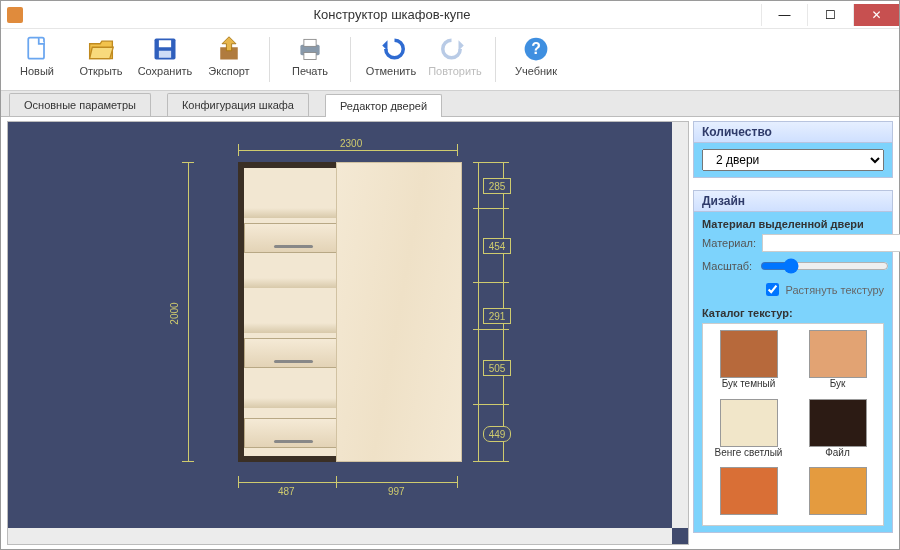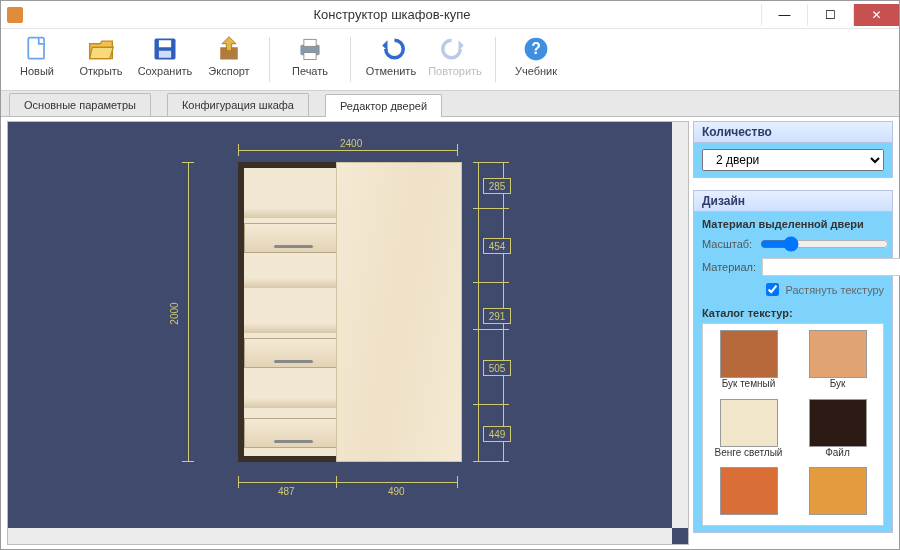--- a/index.html
+++ b/index.html
@@ -134,21 +134,21 @@
 
   <div class="tabs">
     <div class="tab">Основные параметры</div>
     <div class="tab">Конфигурация шкафа</div>
     <div class="tab active">Редактор дверей</div>
   </div>
 
   <div class="content">
     <div class="canvas-area">
 
-      <div class="dims" style="left:332px; top:16px;">2400</div>
+      <div class="dims" style="left:332px; top:16px;">2300</div>
       <div class="dim-line" style="left:230px; top:28px; width:220px; height:1px;"></div>
       <div class="tick" style="left:230px; top:22px; width:1px; height:12px;"></div>
       <div class="tick" style="left:449px; top:22px; width:1px; height:12px;"></div>
 
       <div class="dims" style="left:155px; top:186px; transform:rotate(-90deg);">2000</div>
       <div class="dim-line" style="left:180px; top:40px; width:1px; height:300px;"></div>
       <div class="tick" style="left:174px; top:40px; width:12px; height:1px;"></div>
       <div class="tick" style="left:174px; top:339px; width:12px; height:1px;"></div>
 
       <div class="frame">
@@ -167,61 +167,61 @@
             <div class="handle"></div>
           </div>
       </div>
       <div class="door" style="left:328px; top:40px; width:126px; height:300px;"></div>
 
       <div class="dim-line" style="left:230px; top:360px; width:220px; height:1px;"></div>
       <div class="tick" style="left:230px; top:354px; width:1px; height:12px;"></div>
       <div class="tick" style="left:328px; top:354px; width:1px; height:12px;"></div>
       <div class="tick" style="left:449px; top:354px; width:1px; height:12px;"></div>
       <div class="dims" style="left:270px; top:364px;">487</div>
-      <div class="dims" style="left:380px; top:364px;">490</div>
+      <div class="dims" style="left:380px; top:364px;">997</div>
 
       <div class="dim-line" style="left:470px; top:40px; width:1px; height:300px;"></div>
       <div class="dim-line" style="left:495px; top:40px; width:1px; height:300px;"></div>
       <div class="tick" style="left:465px; top:40px; width:36px; height:1px;"></div>
       <div class="tick" style="left:465px; top:86px; width:36px; height:1px;"></div>
       <div class="tick" style="left:465px; top:160px; width:36px; height:1px;"></div>
       <div class="tick" style="left:465px; top:207px; width:36px; height:1px;"></div>
       <div class="tick" style="left:465px; top:282px; width:36px; height:1px;"></div>
       <div class="tick" style="left:465px; top:339px; width:36px; height:1px;"></div>
       <div class="dim-box" style="left:475px; top:56px;">285</div>
       <div class="dim-box" style="left:475px; top:116px;">454</div>
       <div class="dim-box" style="left:475px; top:186px;">291</div>
       <div class="dim-box" style="left:475px; top:238px;">505</div>
-      <div class="dim-box" style="left:475px; top:304px;">449</div>
+      <div class="dim-box" style="left:475px; top:304px;border-radius:7px;">449</div>
 
       <div class="scroll-v"></div>
       <div class="scroll-h"></div>
     </div>
 
     <div class="sidepanel">
       <div class="panel-box">
         <div class="panel-header">Количество</div>
         <div class="panel-body">
           <select>
             <option>2 двери</option>
           </select>
         </div>
       </div>
       <div class="panel-box" style="flex:1; min-height:0;">
         <div class="panel-header">Дизайн</div>
         <div class="panel-body" style="flex:1; min-height:0;">
           <div style="font-weight:bold;">Материал выделенной двери</div>
           <div class="field-row">
+            <label>Материал:</label>
+            <input type="text" class="material" style="">
+
+          </div>
+          <div class="field-row">
             <label>Масштаб:</label>
             <input type="range" min="0" max="100" value="20" style="">
-          </div>
-          <div class="field-row">
-            <label>Материал:</label>
-            <input type="text" class="material" style="">
-
           </div>
           <div class="checkbox-row">
             <input type="checkbox" checked="" style="">
             <span>Растянуть текстуру</span>
           </div>
           <div style="font-weight:bold; margin-top:4px;">Каталог текстур:</div>
           <div class="tex-grid">
             <div class="tex-item">
                 <div class="swatch" style="background:#b7693b;"></div>
                 <span>Бук темный</span>

